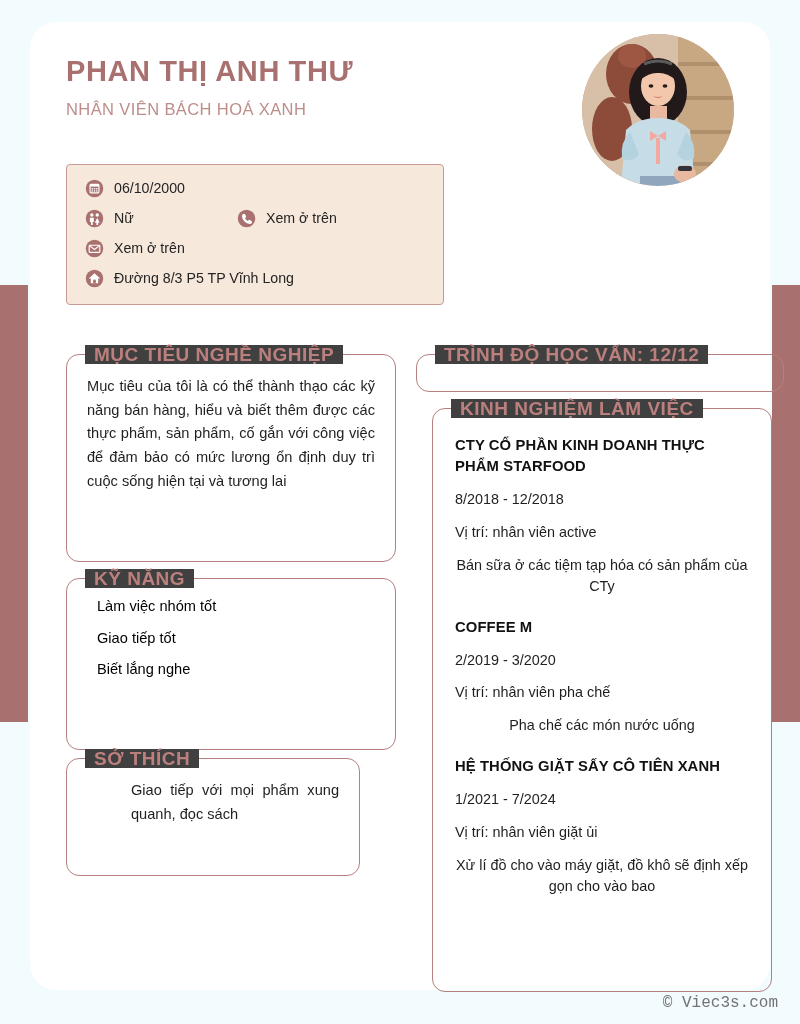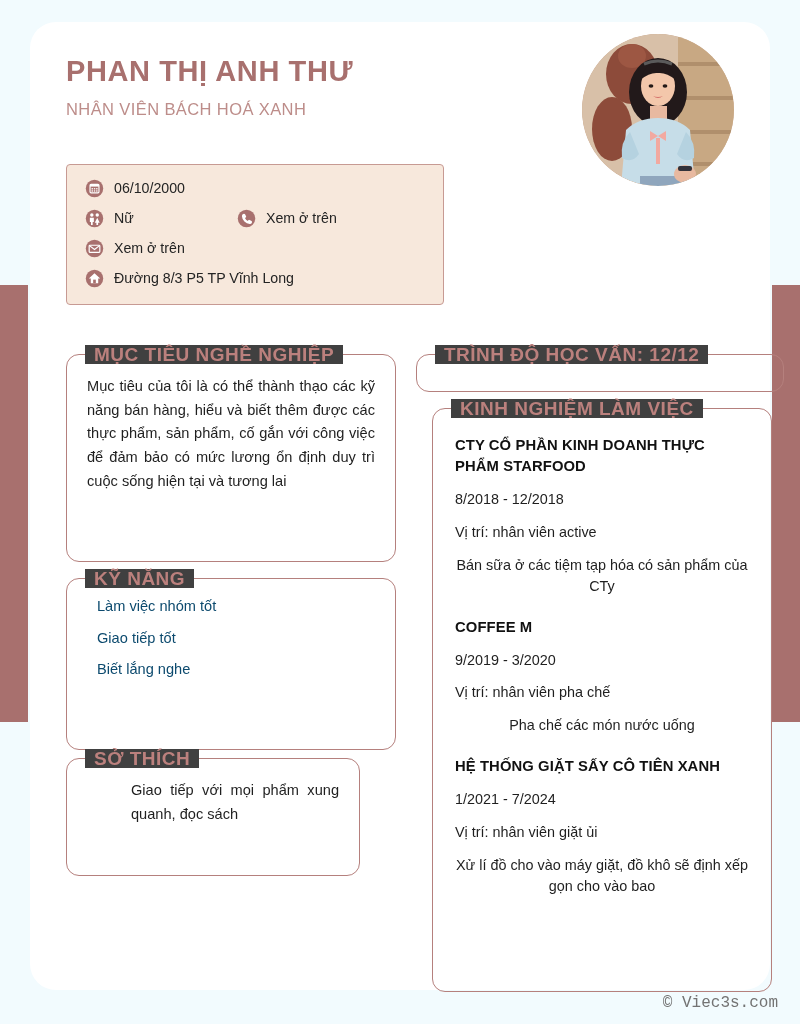--- a/index.html
+++ b/index.html
@@ -155,21 +155,21 @@
     text-align: justify;
     margin: 0;
   }
   .skill-list {
     margin: 0;
     padding: 0;
     list-style: none;
   }
   .skill-list li {
     font-size: 14.6px;
-    color: #0c4a6e;
+    color: #000000;
     line-height: 1;
     padding: 0 0 0 10px;
     margin-bottom: 17px;
   }
   .skill-list li:last-child { margin-bottom: 0; }
 
   
   .exp-body { padding: 26px 22px 10px 22px; }
   .exp-entry { margin-bottom: 20px; }
   .exp-entry:last-child { margin-bottom: 0; }
@@ -362,21 +362,21 @@
 
       <div class="exp-entry">
         <p class="exp-company">CTY CỔ PHẦN KINH DOANH THỰC PHẨM STARFOOD</p>
         <p class="exp-line">8/2018 - 12/2018</p>
         <p class="exp-line">Vị trí: nhân viên active</p>
         <p class="exp-line">Bán sữa ở các tiệm tạp hóa có sản phẩm của CTy</p>
       </div>
 
       <div class="exp-entry">
         <p class="exp-company">COFFEE M</p>
-        <p class="exp-line">9/2019 - 3/2020</p>
+        <p class="exp-line">2/2019 - 3/2020</p>
         <p class="exp-line">Vị trí: nhân viên pha chế</p>
         <p class="exp-line">Pha chế các món nước uống</p>
       </div>
 
       <div class="exp-entry">
         <p class="exp-company">HỆ THỐNG GIẶT SẤY CÔ TIÊN XANH</p>
         <p class="exp-line">1/2021 - 7/2024</p>
         <p class="exp-line">Vị trí: nhân viên giặt ủi</p>
         <p class="exp-line">Xử lí đồ cho vào máy giặt, đồ khô sẽ định xếp gọn cho vào bao</p>
       </div>

